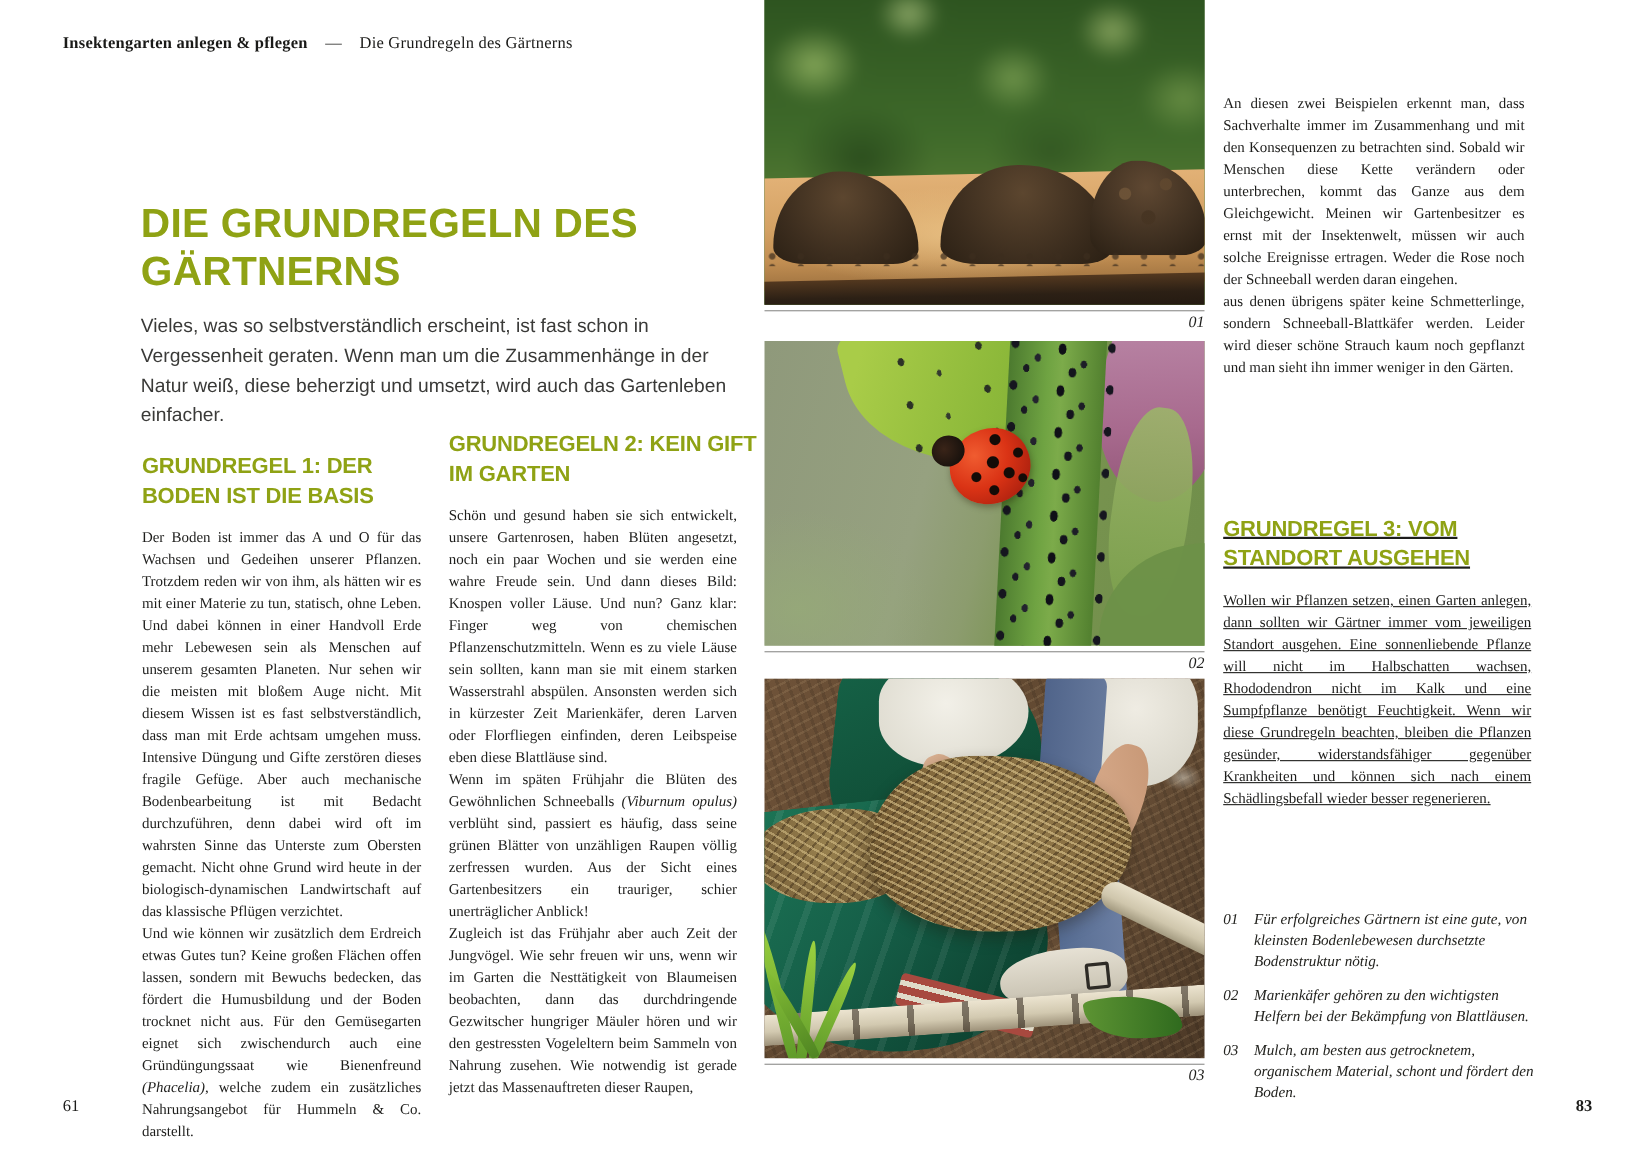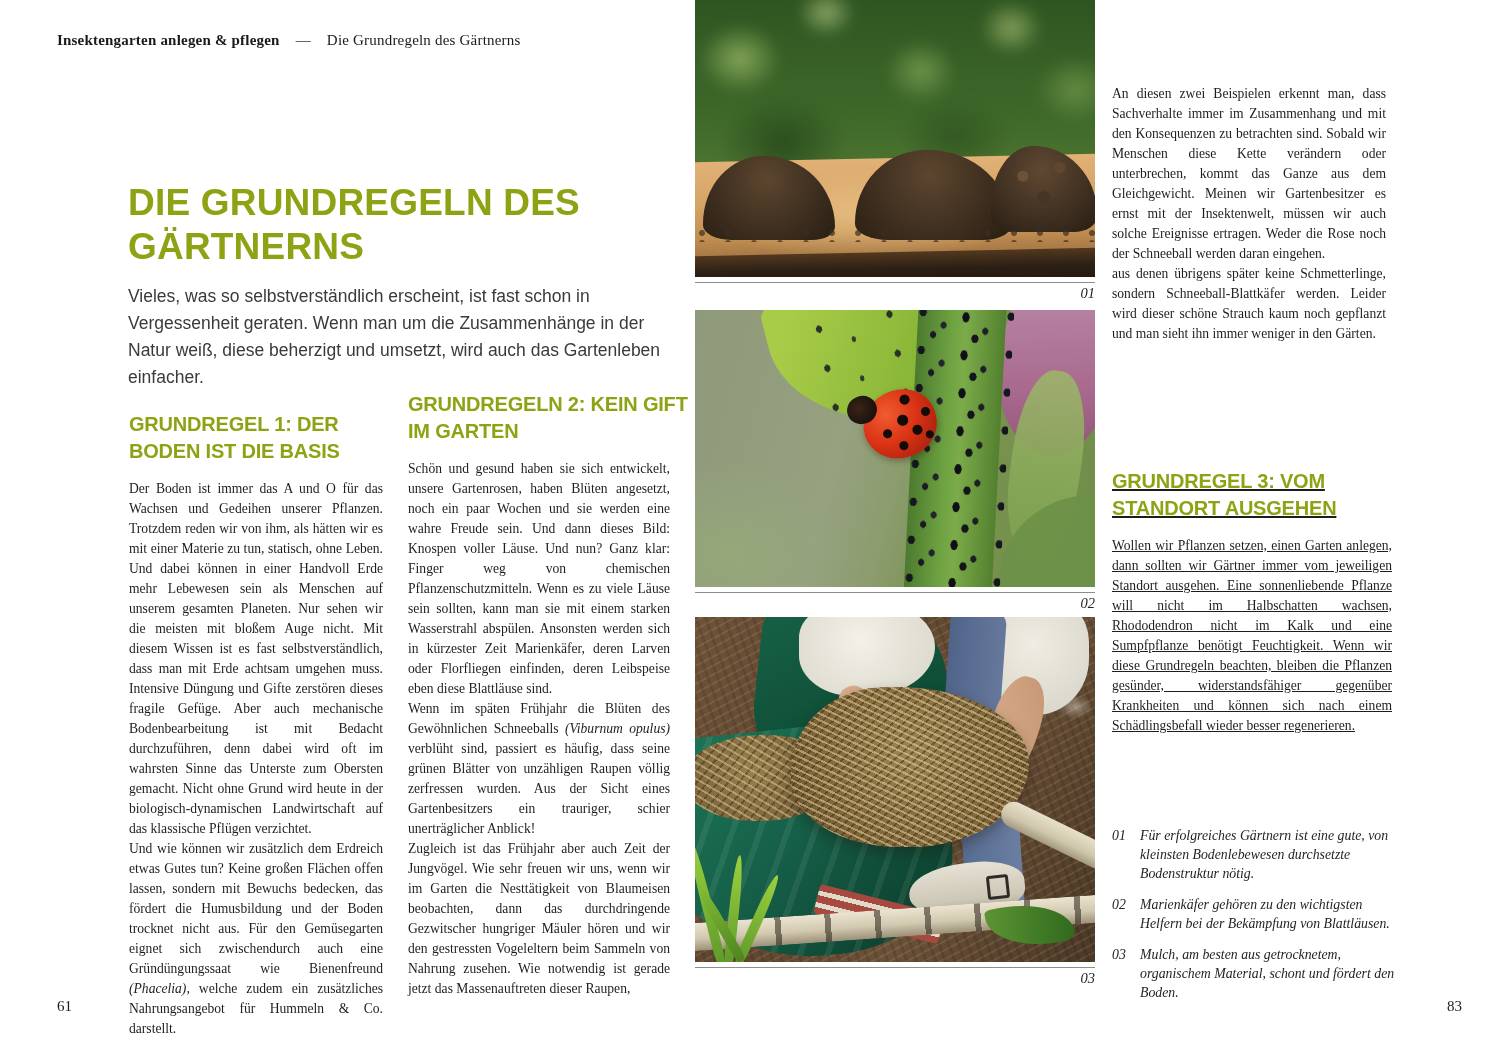--- a/index.html
+++ b/index.html
@@ -228,21 +228,21 @@
   }
 
   
   .caption-list{ left:1112px; top:826px; width:286px; }
   .caption-item{ display:flex; margin-bottom:12px; font-style:italic; font-size:13.8px; line-height:19px; color:#23231f; }
   .cap-num{ width:28px; flex:none; }
   .cap-text{ flex:1; }
 
   .page-num{ font-size:15px; color:#1c1c1a; }
   .page-num-left{ left:57px; top:998px; }
-  .page-num-right{ left:1418px; top:998px; width:44px; text-align:right; }
+  .page-num-right{ left:1418px; top:998px; width:44px; text-align:center;font-weight:bold; }
 </style>
 </head>
 <body>
 
 <div class="abs running-head">
   <span class="rh-bold">Insektengarten anlegen &amp; pflegen</span><span class="rh-dash">—</span><span>Die Grundregeln des Gärtnerns</span>
 </div>
 
 <h1 class="abs main-title" style="margin:0">DIE GRUNDREGELN DES GÄRTNERNS</h1>
 <p class="abs intro" style="margin:0">Vieles, was so selbstverständlich erscheint, ist fast schon in Vergessenheit geraten. Wenn man um die Zusammenhänge in der Natur weiß, diese beherzigt und umsetzt, wird auch das Gartenleben einfacher.</p>

